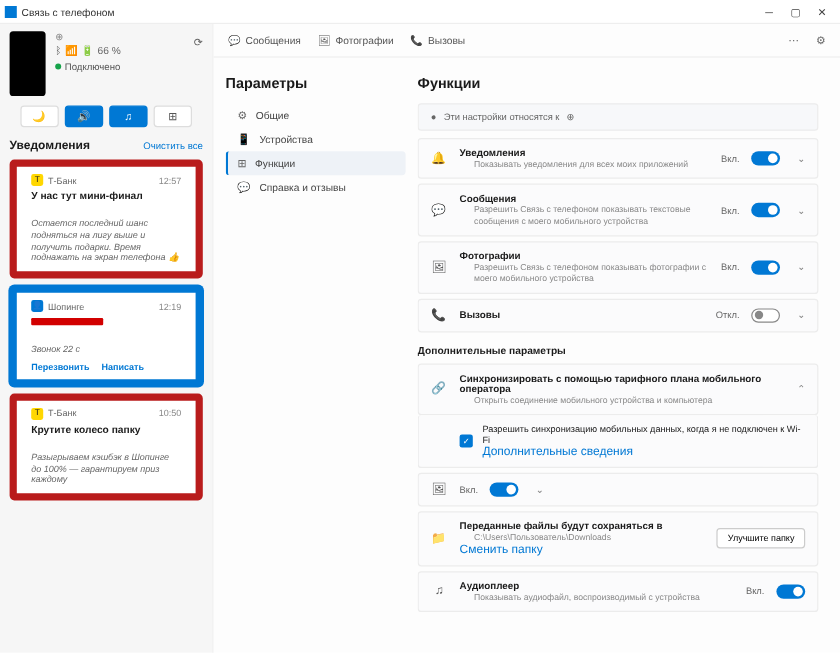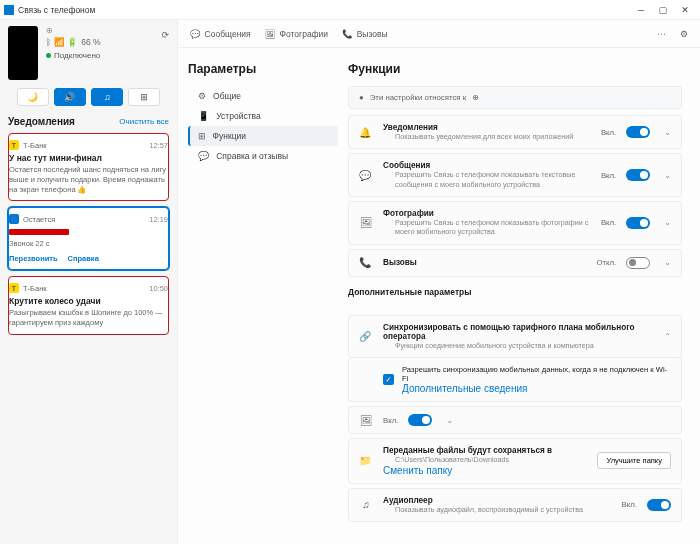--- a/index.html
+++ b/index.html
@@ -26,27 +26,27 @@
 .refresh { margin-top: 4px; font-size: 9px; color: #666; }
 
 .action-row { display: flex; gap: 5px; margin: 8px 0 10px; justify-content: center; }
 .action-btn { width: 32px; height: 18px; border-radius: 3px; display: flex; align-items: center; justify-content: center; background: #fff; border: 1px solid #ddd; cursor: pointer; color: #555; font-size: 9px; }
 .action-btn.primary { background: #0078d4; color: #fff; border-color: #0078d4; }
 
 .section-hdr { display: flex; justify-content: space-between; align-items: center; margin-bottom: 6px; }
 .section-hdr h3 { font-size: 10px; font-weight: 600; }
 .clear-link { font-size: 8px; color: #0078d4; cursor: pointer; }
 
-.notif { background: #fff; border: 1px solid #b91c1c; border-radius: 4px; padding: 6px 0; margin-bottom: 6px; }
+.notif { background: #fff; border: 6px solid #b91c1c; border-radius: 4px; padding: 6px 12px; margin-bottom: 6px; }
 .notif-top { display: flex; align-items: center; gap: 4px; }
 .notif-app-icon { width: 10px; height: 10px; background: #ffd700; border-radius: 2px; font-size: 7px; display: flex; align-items: center; justify-content: center; }
 .notif-app { font-size: 7.5px; color: #666; }
 .notif-time { font-size: 7.5px; color: #888; margin-left: auto; }
 .notif-title { font-size: 8.5px; font-weight: 600; margin-top: 3px; }
-.notif-body { font-size: 7.5px; color: #666; line-height: 1.3; margin-top: 2px; }
+.notif-body { font-size: 7.5px; color: #666; line-height: 1.3; margin-top: 13px; font-style: italic; }
 .notif-actions { display: flex; gap: 10px; margin-top: 5px; font-weight: bold; }
 .notif-action { font-size: 7.5px; color: #0078d4; cursor: pointer; }
 .notif.active { border-color: #0078d4; box-shadow: 0 0 0 1px #0078d4; }
 .redact { background: #d20000; height: 6px; width: 60px; border-radius: 1px; display: inline-block; }
 
 
 .middle { flex: 1; background: #fdfdfd; display: flex; flex-direction: column; }
 .topbar { height: 28px; display: flex; align-items: center; padding: 0 12px; border-bottom: 1px solid #eee; gap: 14px; }
 .topbar-item { display: flex; align-items: center; gap: 4px; font-size: 8.5px; color: #555; cursor: pointer; }
 .topbar-spacer { flex: 1; }
@@ -71,21 +71,21 @@
 .feat-text { flex: 1; min-width: 0; }
 .feat-title { font-size: 8.2px; font-weight: 600; }
 .feat-desc { font-size: 7.2px; color: #888; line-height: 1.3; padding-left: 12px; }
 .feat-state { font-size: 7.8px; color: #666; }
 .toggle { width: 24px; height: 12px; background: #0078d4; border-radius: 6px; position: relative; cursor: pointer; flex-shrink: 0; }
 .toggle::after { content: ''; position: absolute; width: 8px; height: 8px; background: #fff; border-radius: 50%; top: 2px; right: 2px; }
 .toggle.off { background: #fff; border: 1px solid #888; }
 .toggle.off::after { width: 7px; height: 7px; top: 1.5px; left: 1.5px; right: auto; background: #888; }
 .chev { font-size: 8px; color: #888; cursor: pointer; flex-shrink: 0; margin-left: 4px; }
 
-.sub-hdr { font-size: 8.5px; font-weight: 600; margin: 10px 0 18px; }
+.sub-hdr { font-size: 8.5px; font-weight: 600; margin: 10px 0 6px; }
 .chk { width: 11px; height: 11px; background: #0078d4; border-radius: 2px; display: flex; align-items: center; justify-content: center; color: #fff; font-size: 7px; flex-shrink: 0; }
 .sub-text { font-size: 7.6px; }
 .sub-link { font-size: 10px; color: #0078d4; cursor: pointer; }
 .mini-btn { border: 1px solid #ccc; background: #fff; border-radius: 3px; padding: 3px 8px; font-size: 7.5px; cursor: pointer; flex-shrink: 0; }
 
 .main::-webkit-scrollbar { width: 5px; }
 .main::-webkit-scrollbar-thumb { background: #ccc; border-radius: 3px; }
 </style>
 </head>
 <body>
@@ -139,38 +139,38 @@
         <span class="notif-app">Т-Банк</span>
         <span class="notif-time">12:57</span>
       </div>
       <div class="notif-title">У нас тут мини-финал</div>
       <div class="notif-body">Остается последний шанс подняться на лигу выше и получить подарки. Время поднажать на экран телефона 👍</div>
     </div>
 
     <div class="notif active">
       <div class="notif-top">
         <div class="notif-app-icon" style="background:#0078d4;color:#fff">👤</div>
-        <span class="notif-app">Остается</span>
+        <span class="notif-app">Шопинге</span>
         <span class="notif-time">12:19</span>
       </div>
       <div class="notif-title"><span class="redact"></span></div>
       <div class="notif-body">Звонок 22 с</div>
       <div class="notif-actions">
         <span class="notif-action">Перезвонить</span>
-        <span class="notif-action">Справка</span>
+        <span class="notif-action">Написать</span>
       </div>
     </div>
 
     <div class="notif">
       <div class="notif-top">
         <div class="notif-app-icon">T</div>
         <span class="notif-app">Т-Банк</span>
         <span class="notif-time">10:50</span>
       </div>
-      <div class="notif-title">Крутите колесо удачи</div>
+      <div class="notif-title">Крутите колесо папку</div>
       <div class="notif-body">Разыгрываем кэшбэк в Шопинге до 100% — гарантируем приз каждому</div>
     </div>
   </div>
 
   <div class="middle">
     <div class="topbar">
       <div class="topbar-item">
           <span>💬</span>
           <span>Сообщения</span>
         </div>
@@ -258,21 +258,21 @@
           <div class="toggle off"></div>
           <span class="chev">⌄</span>
         </div>
 
         <div class="sub-hdr">Дополнительные параметры</div>
 
         <div class="feat-row">
           <div class="feat-icon">🔗</div>
           <div class="feat-text">
               <div class="feat-title">Синхронизировать с помощью тарифного плана мобильного оператора</div>
-              <div class="feat-desc">Функции соединение мобильного устройства и компьютера</div>
+              <div class="feat-desc">Открыть соединение мобильного устройства и компьютера</div>
             </div>
           <span class="chev">⌃</span>
         </div>
         <div class="feat-row" style="border-top:none;margin-top:-4px">
           <div style="width:14px"></div>
           <div style="display:flex;gap:8px;align-items:center;flex:1">
             <div class="chk">✓</div>
             <div>
               <div class="sub-text">Разрешить синхронизацию мобильных данных, когда я не подключен к Wi-Fi</div>
               <div class="sub-link">Дополнительные сведения</div>

